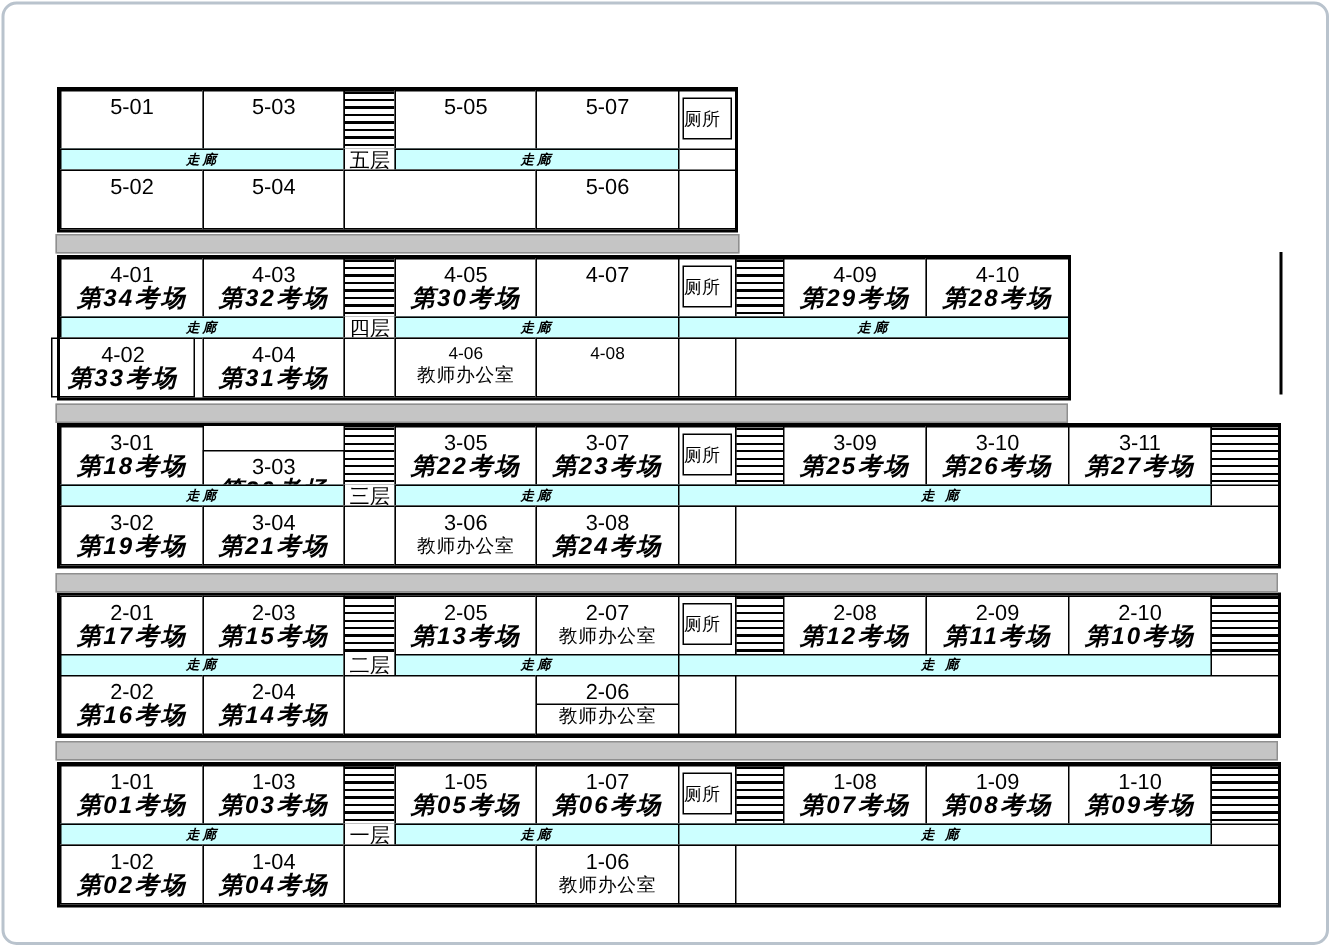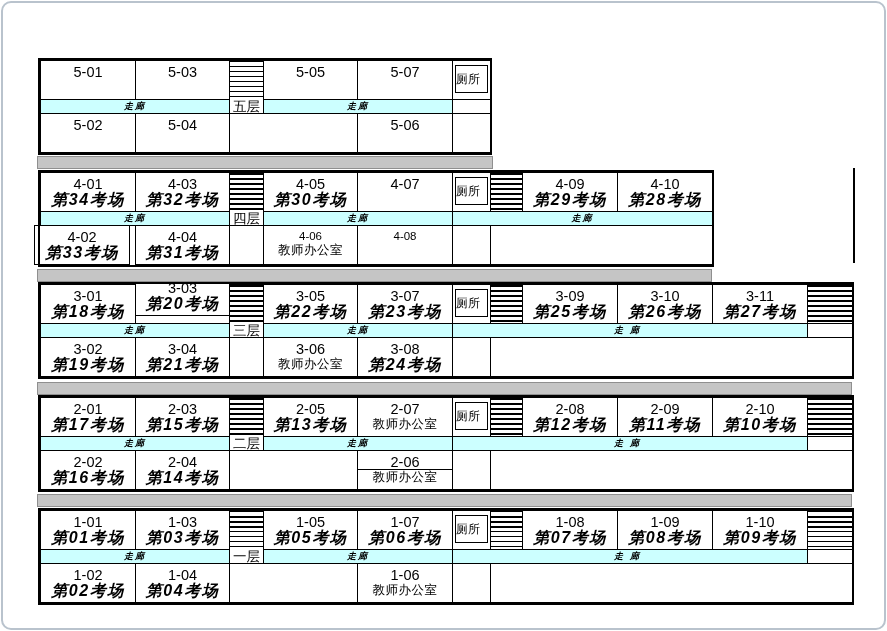--- a/index.html
+++ b/index.html
@@ -135,21 +135,21 @@
       <div class="cell" style="left: 357px; top: 225px; width: 96px; height: 40px;">
         <span class="rid small">4-08</span>
       </div>
       <div class="cell" style="left: 452px; top: 225px; width: 39px; height: 40px;"></div>
       <div class="cell" style="left: 490px; top: 225px; width: 223px; height: 40px;"></div>
       <div class="outline" style="left: 38px; top: 170px; width: 676px; height: 97px;"></div>
       <div class="cell" style="left: 40px; top: 284px; width: 96px; height: 40px;">
         <span class="rid">3-01</span>
         <span class="sub exam">第18考场</span>
       </div>
-      <div class="cell" style="left: 135px; top: 276px; width: 95px; height: 40px;">
+      <div class="cell" style="left: 135px; top: 300px; width: 95px; height: 40px;">
         <span class="rid">3-03</span>
         <span class="sub exam">第20考场</span>
       </div>
       <div class="stairs" style="left: 229px; top: 284px; width: 35px; height: 40px;"></div>
       <div class="cell" style="left: 263px; top: 284px; width: 95px; height: 40px;">
         <span class="rid">3-05</span>
         <span class="sub exam">第22考场</span>
       </div>
       <div class="cell" style="left: 357px; top: 284px; width: 96px; height: 40px;">
         <span class="rid">3-07</span>

